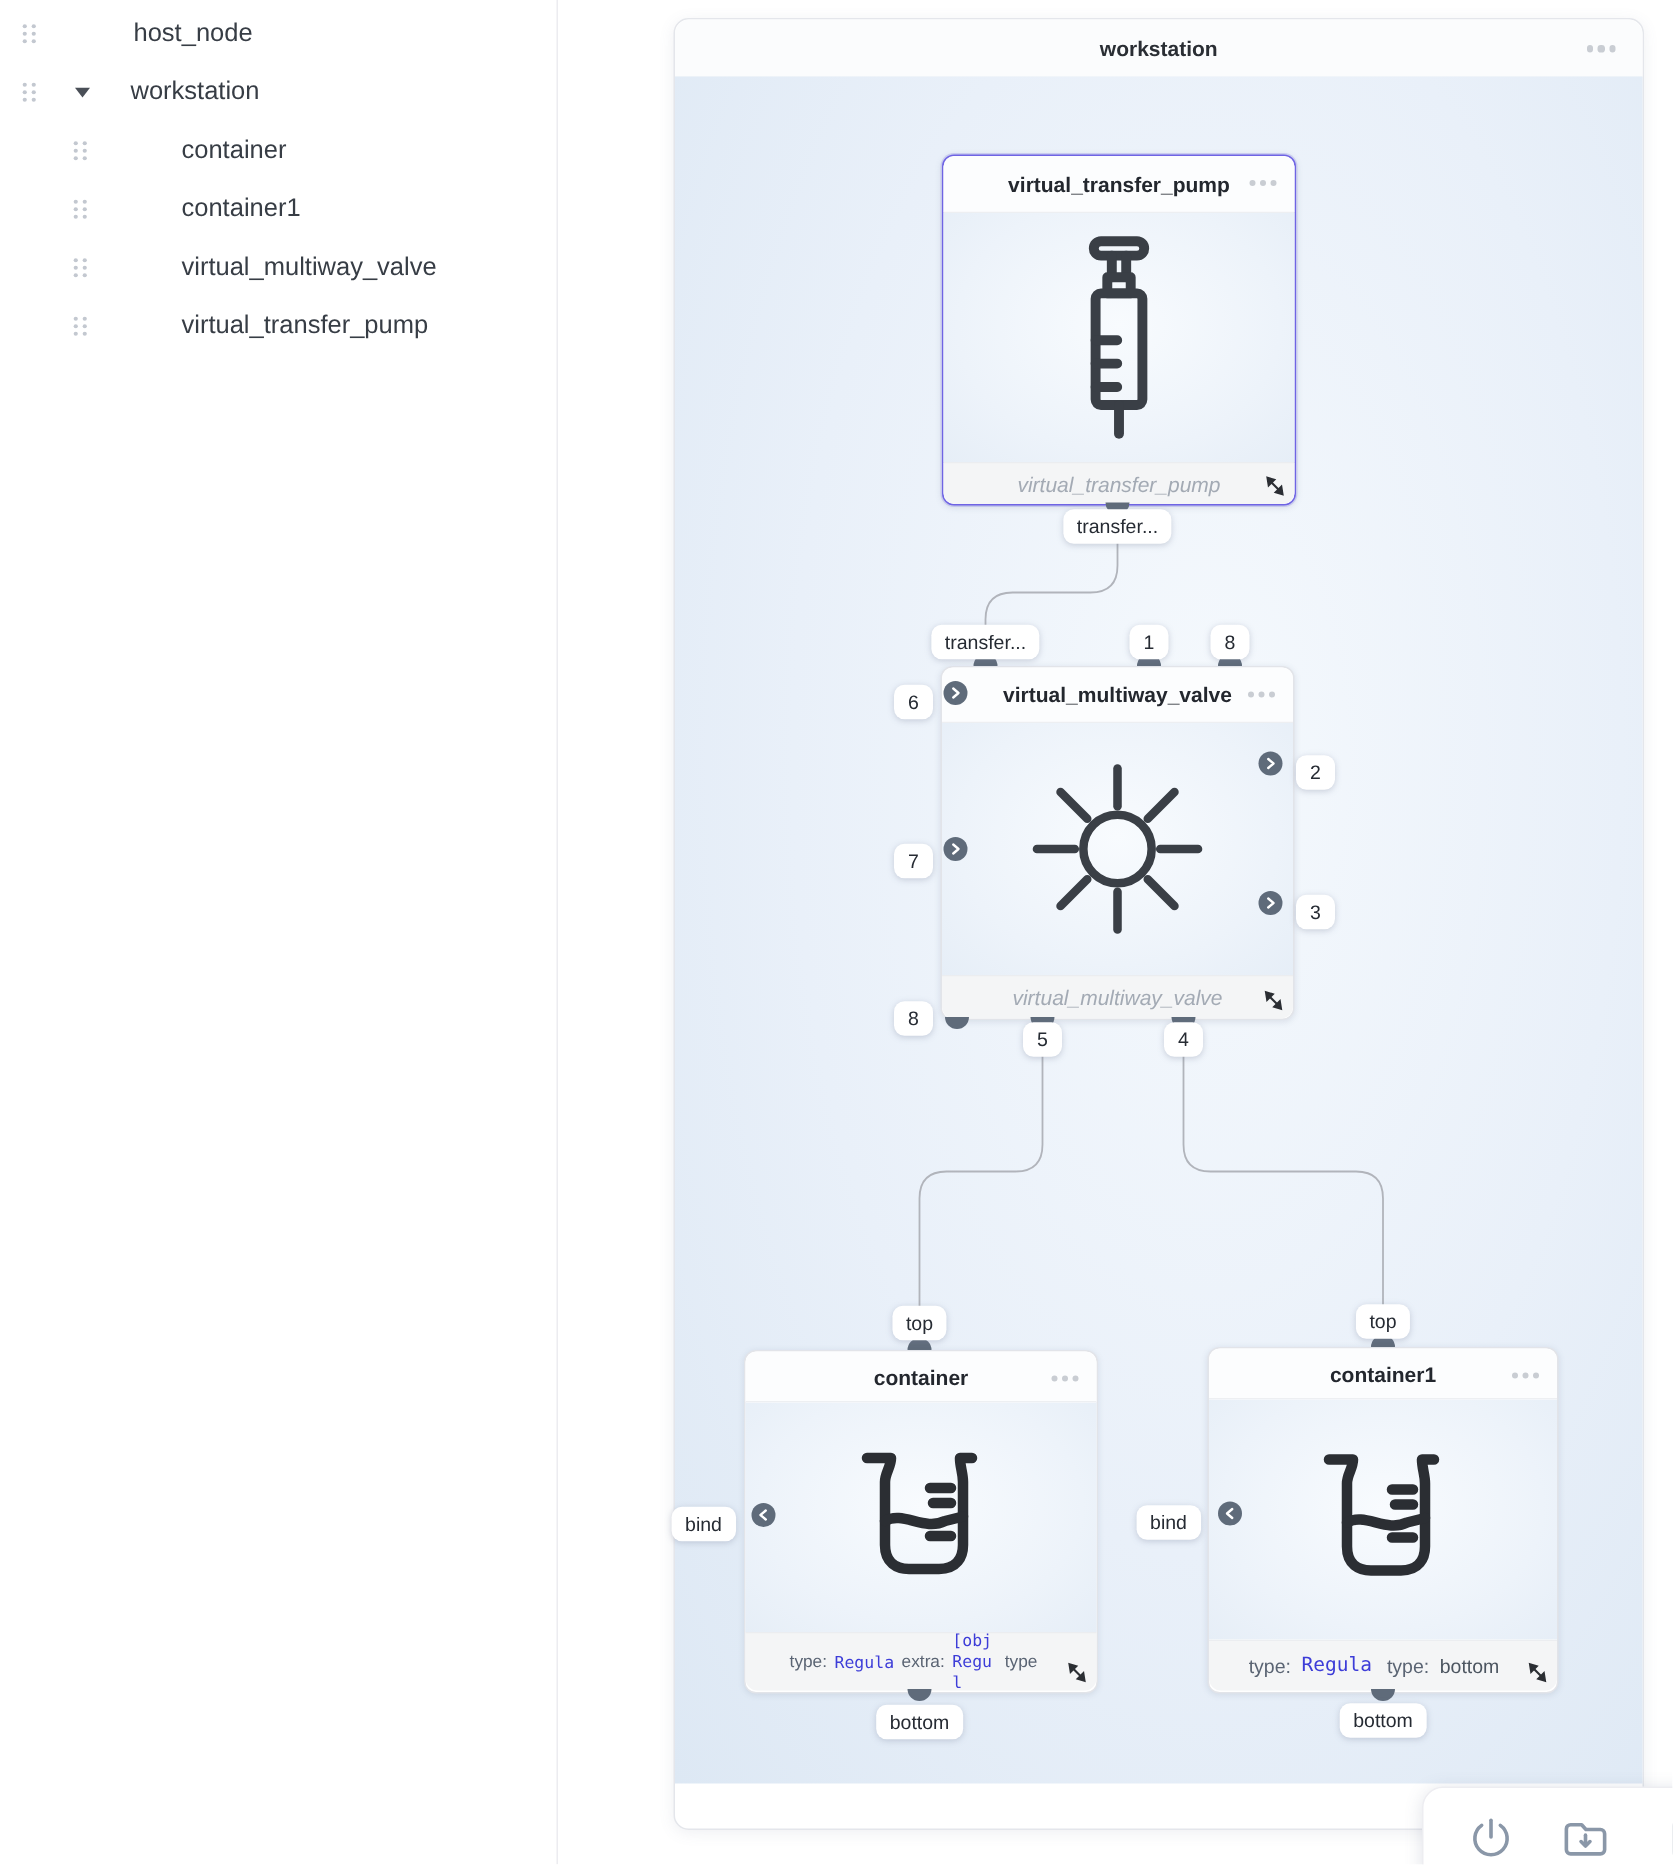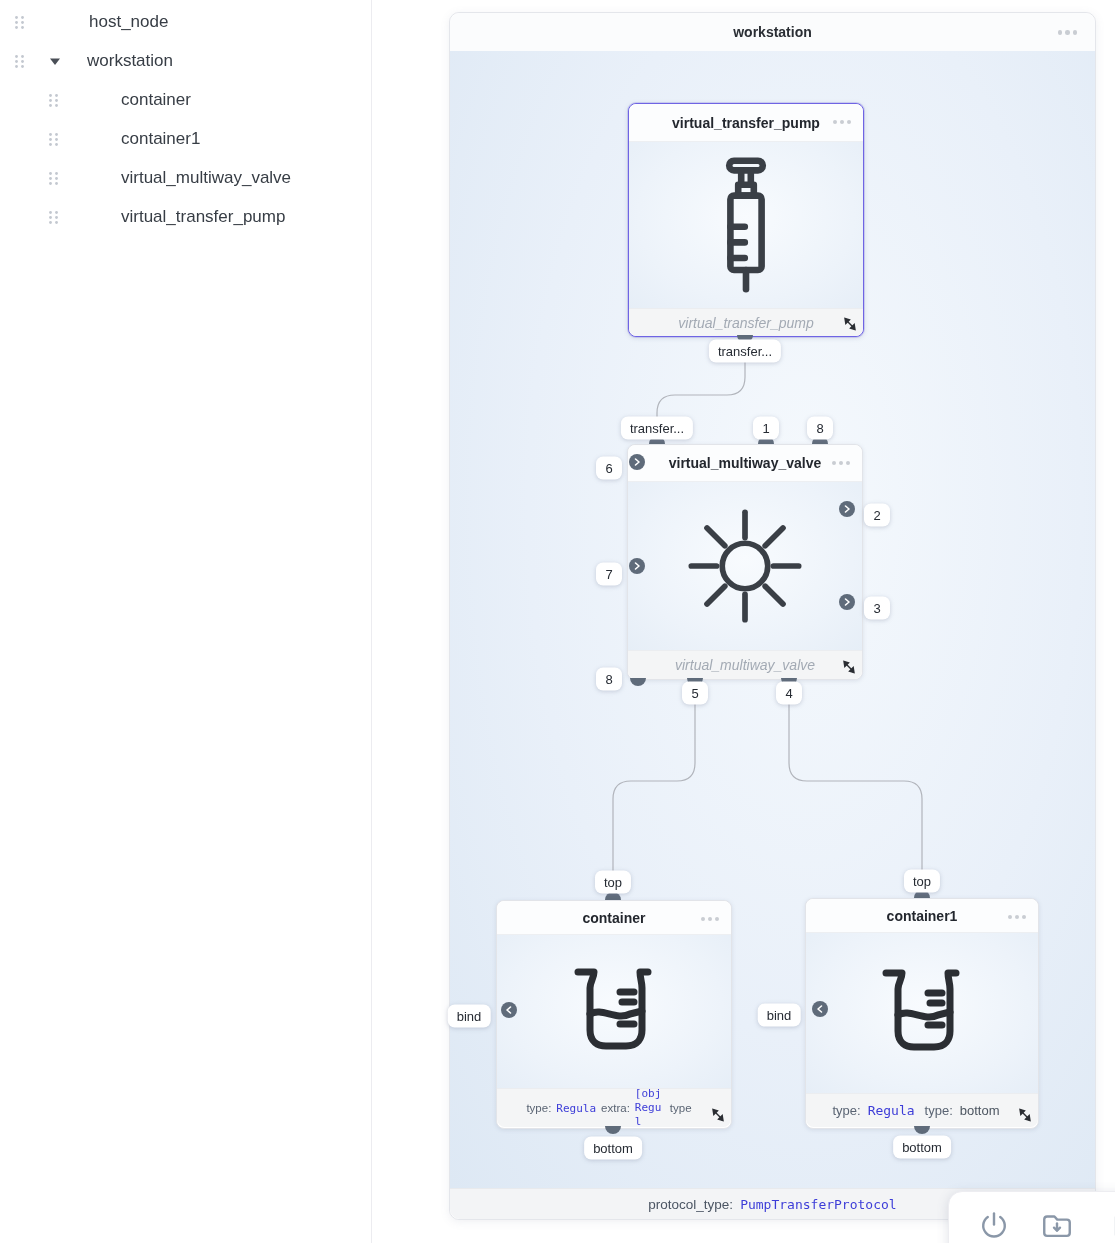--- a/index.html
+++ b/index.html
@@ -171,24 +171,20 @@
   <div id="group">
     <div id="group-header">
       <span id="group-title">workstation</span>
       <span class="dots">
           <i></i>
           <i></i>
           <i></i>
         </span>
     </div>
     <div id="group-body"></div>
-    <div id="group-footer">
-      <span class="gf-label">protocol_type:</span>
-      <span class="gf-value mono">PumpTransferProtocol</span>
-    </div>
   </div>
 
   <svg id="edges" width="1115" height="1243" viewBox="0 0 1115 1243">
     <g fill="none" stroke="#b1b4bb" stroke-width="1.2">
       <path d="M745,343 V377 Q745,395 727,395 H675 Q657,395 657,413 V441"></path>
       <path d="M695,685 V763 Q695,781 677,781 H631 Q613,781 613,799 V890"></path>
       <path d="M789,685 V763 Q789,781 807,781 H904 Q922,781 922,799 V888"></path>
     </g>
   </svg>
 

